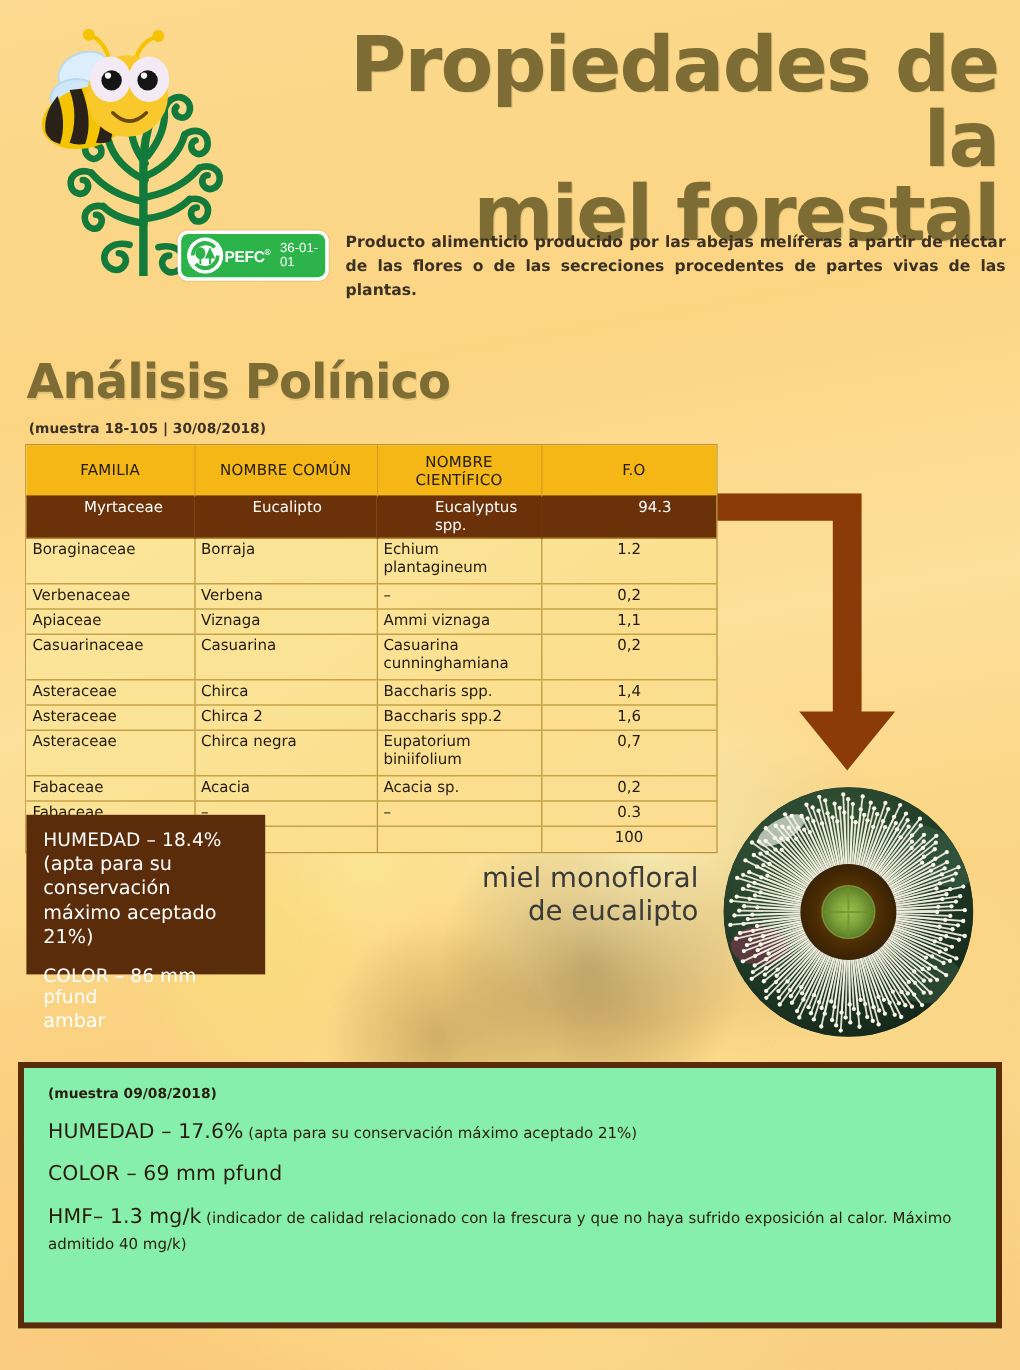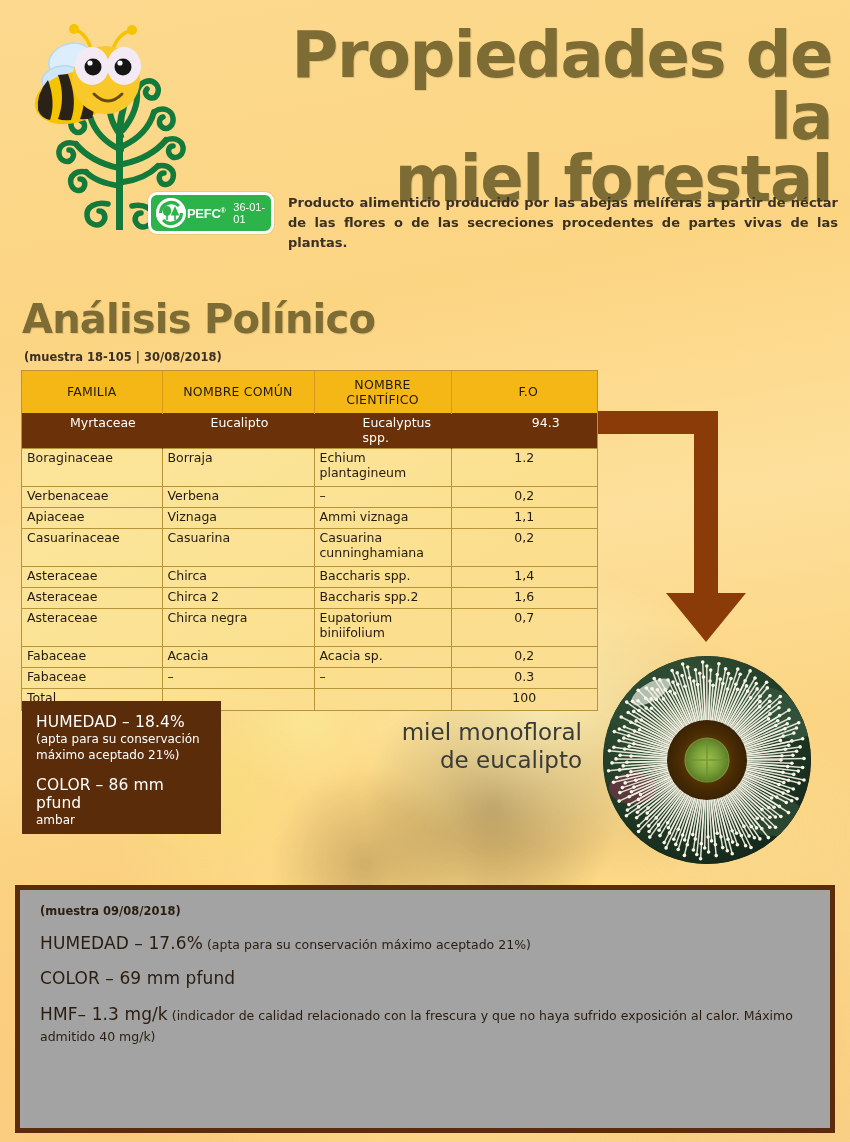--- a/index.html
+++ b/index.html
@@ -181,32 +181,32 @@
 
   
   .arrow {
     position: absolute; left: 596px; top: 411px;
     width: 160px; height: 232px;
     pointer-events: none;
   }
 
   
   .dark-box {
-    position: absolute; left: 22px; top: 701px;
+    position: absolute; left: 22px; top: 679px;
     width: 199px; height: 133px;
     background: #5a2c09;
     padding: 12px 14px 10px 14px;
     color: #ffffff;
     font-family: "DejaVu Sans", sans-serif;
   }
   .dark-line-strong {
     font-size: 15.5px; font-weight: normal; letter-spacing: 0.1px;
   }
   .dark-line-small {
-    font-size: 12px; line-height: 1.25; margin-top: 1px;
+    font-size: 16px; line-height: 1.25; margin-top: 1px;
   }
   .dark-gap { height: 13px; }
 
   
   .circle-photo {
     position: absolute; left: 603px; top: 656px;
     width: 208px; height: 208px;
     border-radius: 50%;
     overflow: hidden;
     background: #1e3422;
@@ -218,22 +218,22 @@
     color: #3a3a38;
     font-family: "DejaVu Sans", sans-serif;
     font-size: 23px;
     line-height: 1.22;
     text-align: right;
   }
 
   
   .bottom-box {
     position: absolute; left: 15px; top: 885px;
-    width: 820px; height: 248px;
-    background: #a3a3a3;
+    width: 820px; height: 222px;
+    background: #86efac;
     border: 5px solid #5a2c09;
     padding: 14px 20px 10px 20px;
     color: #2a1d10;
     font-family: "DejaVu Sans", sans-serif;
   }
   .bb-sample {
     font-size: 11.5px; font-weight: bold; margin-bottom: 14px;
   }
   .bb-row { margin-bottom: 13px; line-height: 1.32; }
   .bb-key { font-size: 17px; letter-spacing: 0.1px; }

